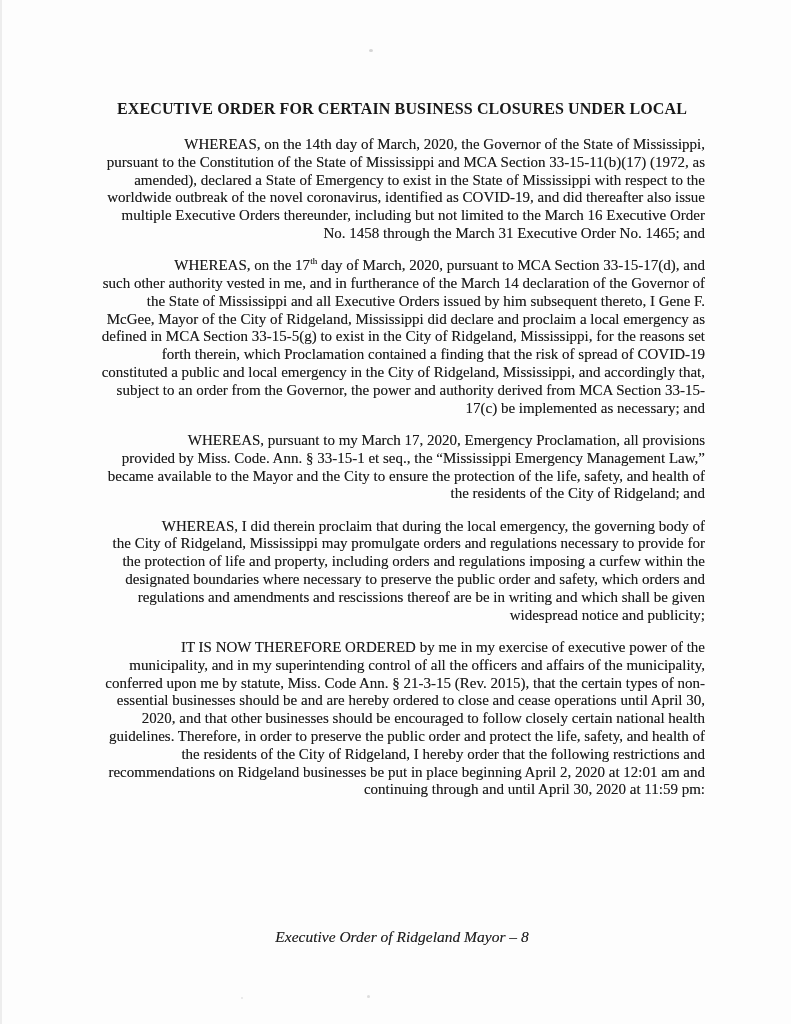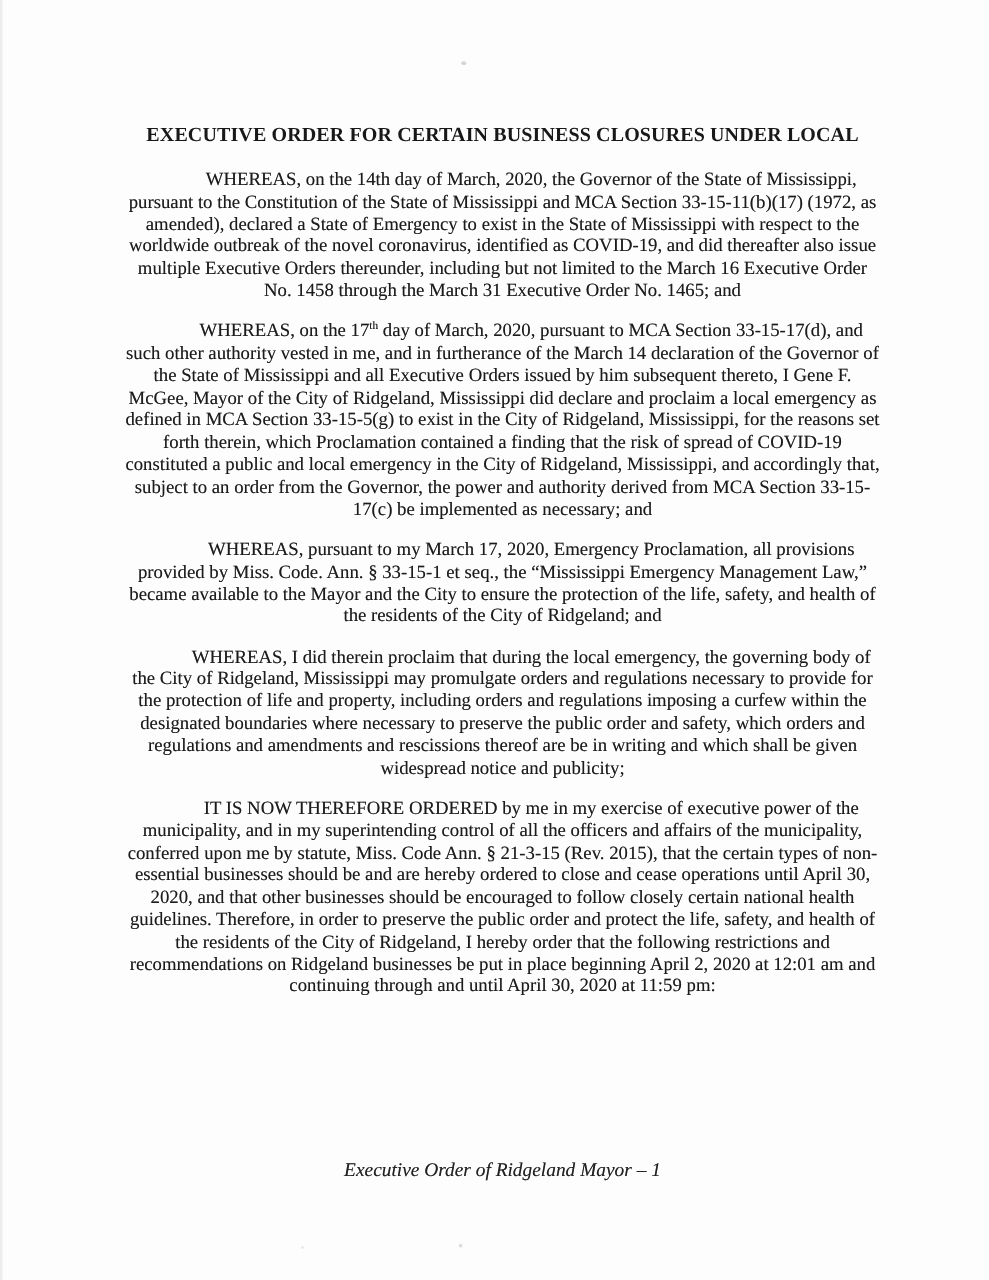--- a/index.html
+++ b/index.html
@@ -34,21 +34,21 @@
     text-align: center;
     line-height: 20px;
     letter-spacing: 0.1px;
     color: #181818;
   }
   .para {
     margin: 0 0 14.5px 0;
     font-size: 15px;
     line-height: 17.8px;
     text-indent: 46px;
-    text-align: center;
+    text-align: right;
     text-shadow: 0 0 0.4px rgba(40,40,40,0.55);
   }
   .para sup {
     font-size: 9px;
     line-height: 0;
     vertical-align: super;
   }
   .page-footer {
     position: absolute;
     left: 99px;
@@ -86,15 +86,15 @@
 
 
     <p class="para">WHEREAS, pursuant to my March 17, 2020, Emergency Proclamation, all provisions provided by Miss. Code. Ann. § 33-15-1 et seq., the “Mississippi Emergency Management Law,” became available to the Mayor and the City to ensure the protection of the life, safety, and health of the residents of the City of Ridgeland; and</p>
 
     <p class="para">WHEREAS, I did therein proclaim that during the local emergency, the governing body of the City of Ridgeland, Mississippi may promulgate orders and regulations necessary to provide for the protection of life and property, including orders and regulations imposing a curfew within the designated boundaries where necessary to preserve the public order and safety, which orders and regulations and amendments and rescissions thereof are be in writing and which shall be given widespread notice and publicity;</p>
 
     <p class="para">IT IS NOW THEREFORE ORDERED by me in my exercise of executive power of the municipality, and in my superintending control of all the officers and affairs of the municipality, conferred upon me by statute, Miss. Code Ann. § 21-3-15 (Rev. 2015), that the certain types of non-essential businesses should be and are hereby ordered to close and cease operations until April 30, 2020, and that other businesses should be encouraged to follow closely certain national health guidelines. Therefore, in order to preserve the public order and protect the life, safety, and health of the residents of the City of Ridgeland, I hereby order that the following restrictions and recommendations on Ridgeland businesses be put in place beginning April 2, 2020 at 12:01 am and continuing through and until April 30, 2020 at 11:59 pm:</p>
 
   </div>
 
-  <div class="page-footer">Executive Order of Ridgeland Mayor – 1</div>
+  <div class="page-footer">Executive Order of Ridgeland Mayor – 8</div>
 
 </div>
 
 </body></html>

